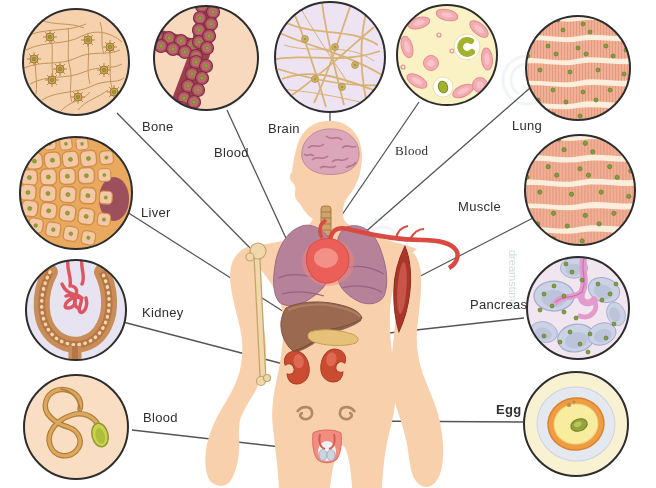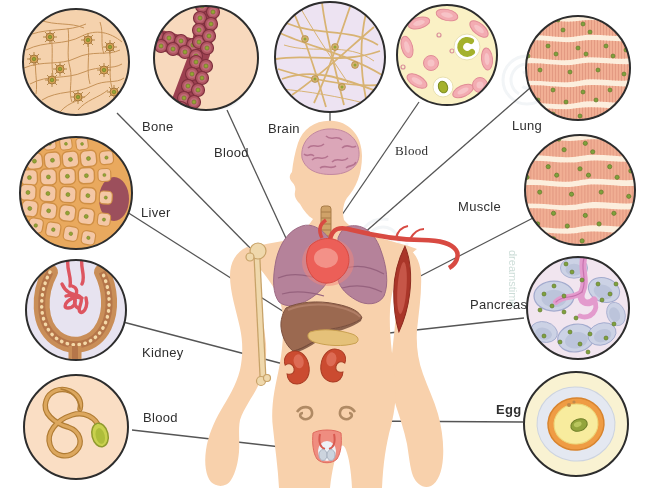--- a/index.html
+++ b/index.html
@@ -582,17 +582,17 @@
   </g>
 </svg>
 
 <div class="cell-label" style="left:142px;top:120px;">Bone</div>
 <div class="cell-label" style="left:214px;top:146px;">Blood</div>
 <div class="cell-label" style="left:268px;top:122px;text-align:right;">Brain</div>
 <div class="cell-label" style="left:395px;top:144px;font-family:Liberation Serif, serif;">Blood</div>
 <div class="cell-label" style="left:512px;top:119px;">Lung</div>
 <div class="cell-label" style="left:141px;top:206px;text-align:right;">Liver</div>
 <div class="cell-label" style="left:458px;top:200px;">Muscle</div>
-<div class="cell-label" style="left:142px;top:306px;margin-top:40px;">Kidney</div>
+<div class="cell-label" style="left:142px;top:306px;">Kidney</div>
 <div class="cell-label" style="left:470px;top:298px;">Pancreas</div>
 <div class="cell-label" style="left:143px;top:411px;">Blood</div>
 <div class="cell-label" style="left:496px;top:403px;font-weight:bold;">Egg</div>
 </div>
 
 </body></html>

